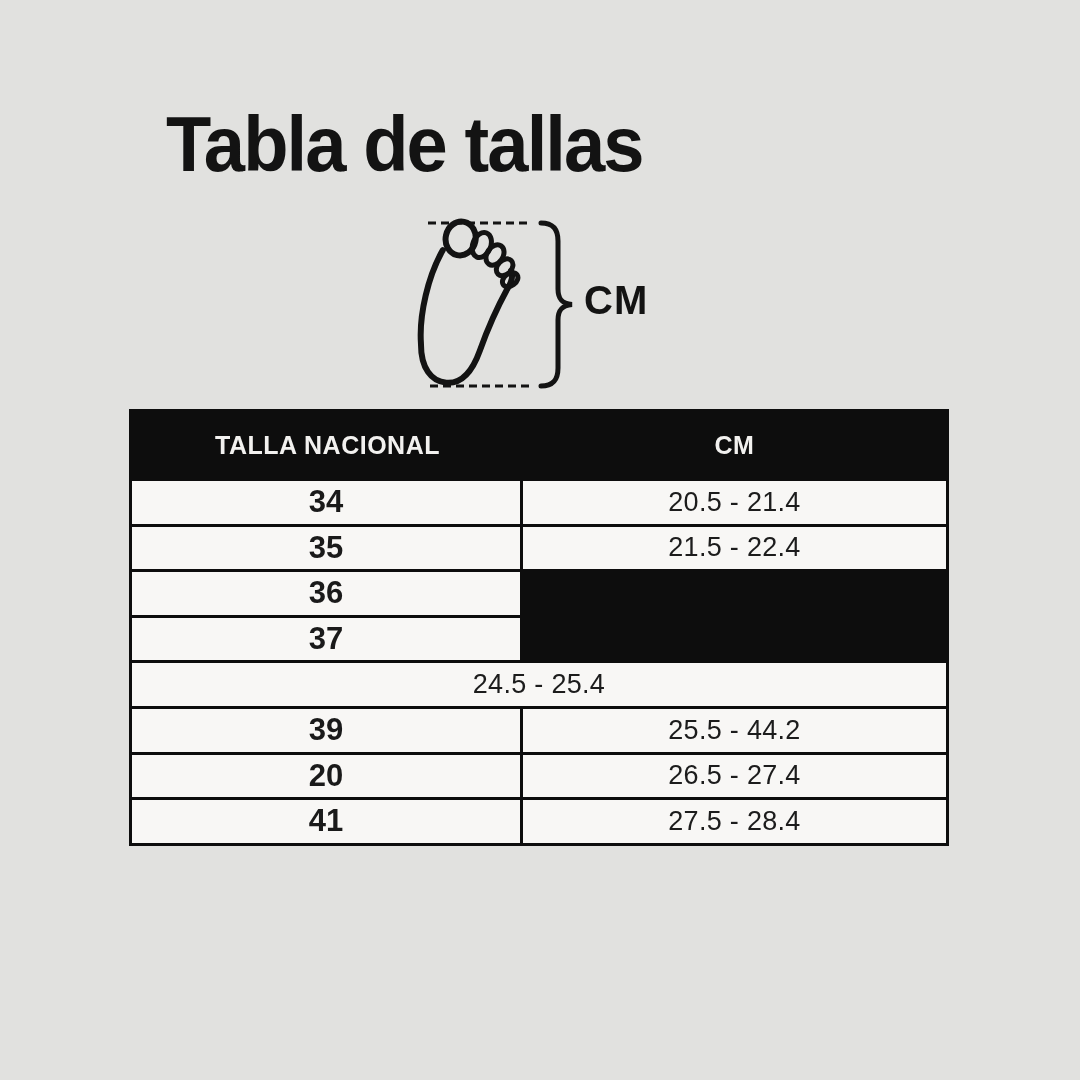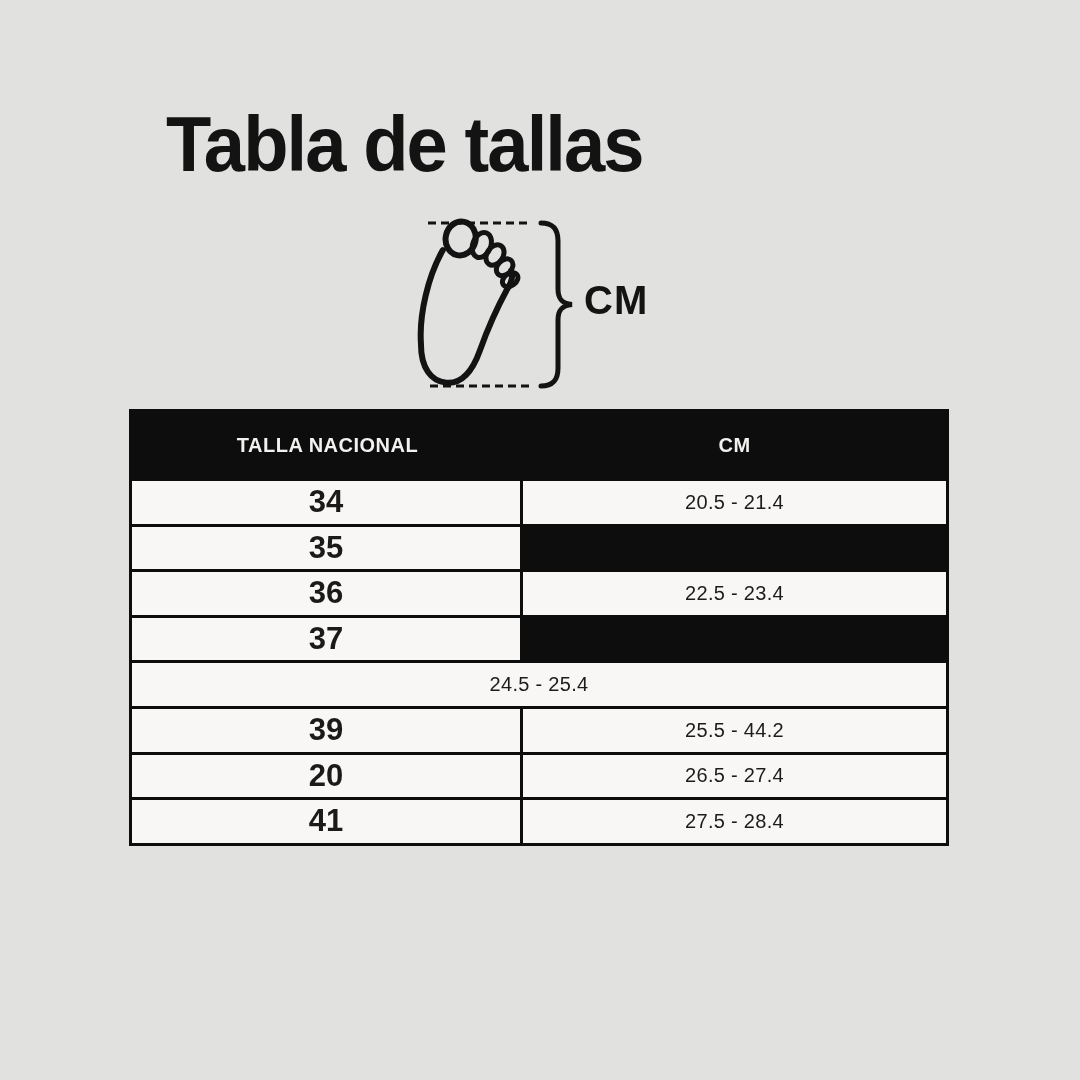--- a/index.html
+++ b/index.html
@@ -57,21 +57,21 @@
   }
   .thead {
     display:flex;
     background:#0d0d0d;
     color:#f2f1ef;
     height:66px;
     align-items:center;
   }
   .th {
     font-weight:bold;
-    font-size:20px;
+    font-size:25px;
     letter-spacing:0.5px;
     text-align:center;
   }
   .th-left { width:391px; }
   .th-right { flex:1; }
   .trow {
     display:flex;
     border-top:3px solid #0d0d0d;
     height:45.6px;
   }
@@ -83,21 +83,21 @@
   }
   .td-size {
     width:391px;
     border-right:3px solid #0d0d0d;
     font-weight:bold;
     font-size:31px;
     color:#1a1a1a;
   }
   .td-cm {
     flex:1;
-    font-size:20px;
+    font-size:27px;
     letter-spacing:0.3px;
     color:#1c1c1c;
   }
 </style>
 </head>
 <body>
 
 <div class="canvas">
 
   <h1 class="page-title">Tabla de tallas</h1>
@@ -127,24 +127,24 @@
       <div class="th th-left">TALLA NACIONAL</div>
       <div class="th th-right">CM</div>
     </div>
 
     <div class="trow">
       <div class="td td-size">34</div>
       <div class="td td-cm">20.5 - 21.4</div>
     </div>
     <div class="trow">
       <div class="td td-size">35</div>
+      <div class="td td-cm">21.5 - 22.4</div>
     </div>
     <div class="trow">
       <div class="td td-size">36</div>
-      <div class="td td-cm">22.5 - 23.4</div>
     </div>
     <div class="trow">
       <div class="td td-size">37</div>
     </div>
     <div class="trow">
       <div class="td td-cm">24.5 - 25.4</div>
     </div>
     <div class="trow">
       <div class="td td-size">39</div>
       <div class="td td-cm">25.5 - 44.2</div>

